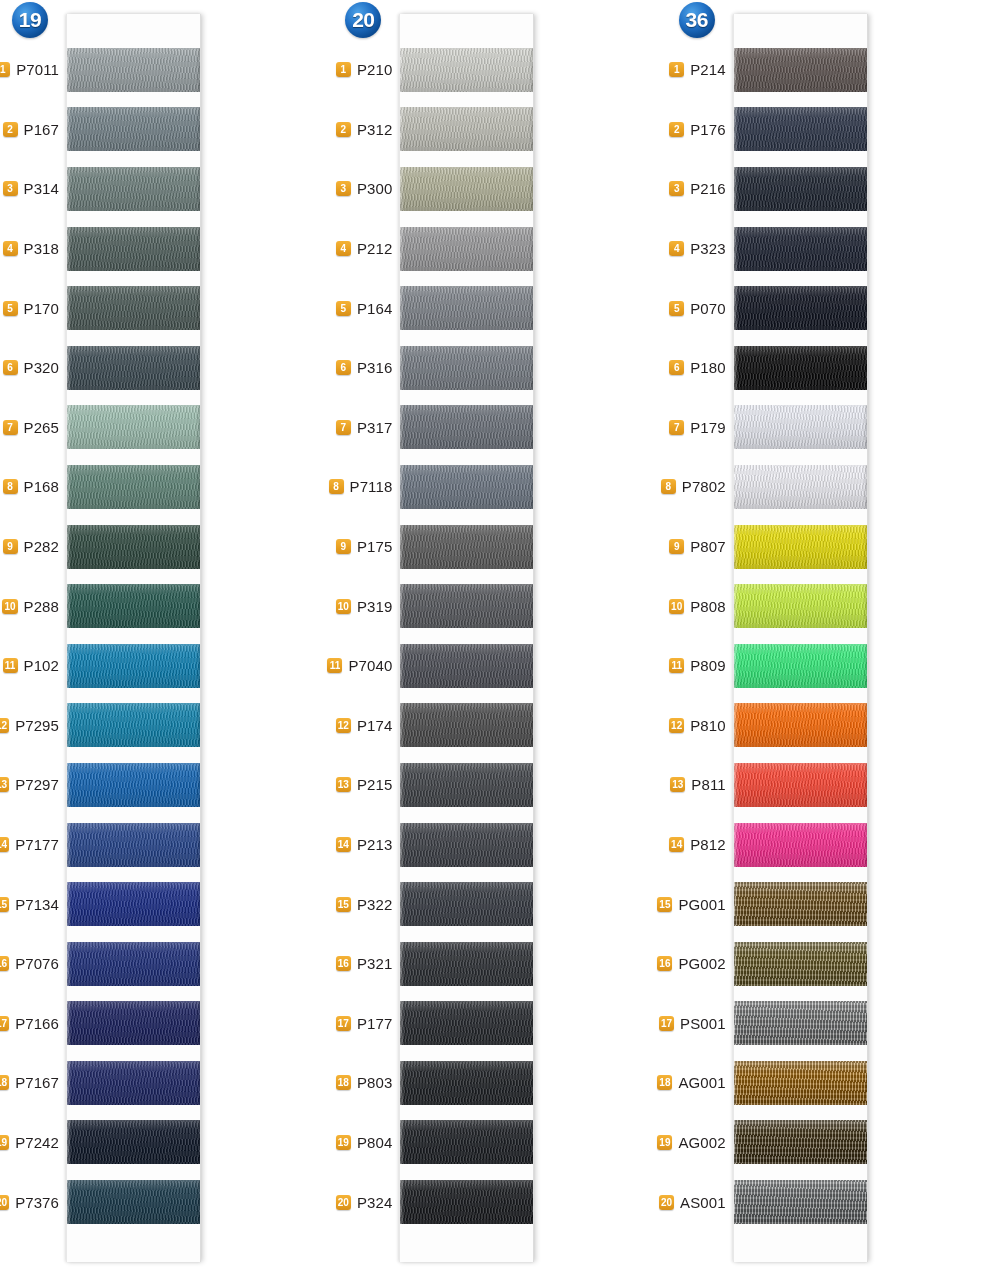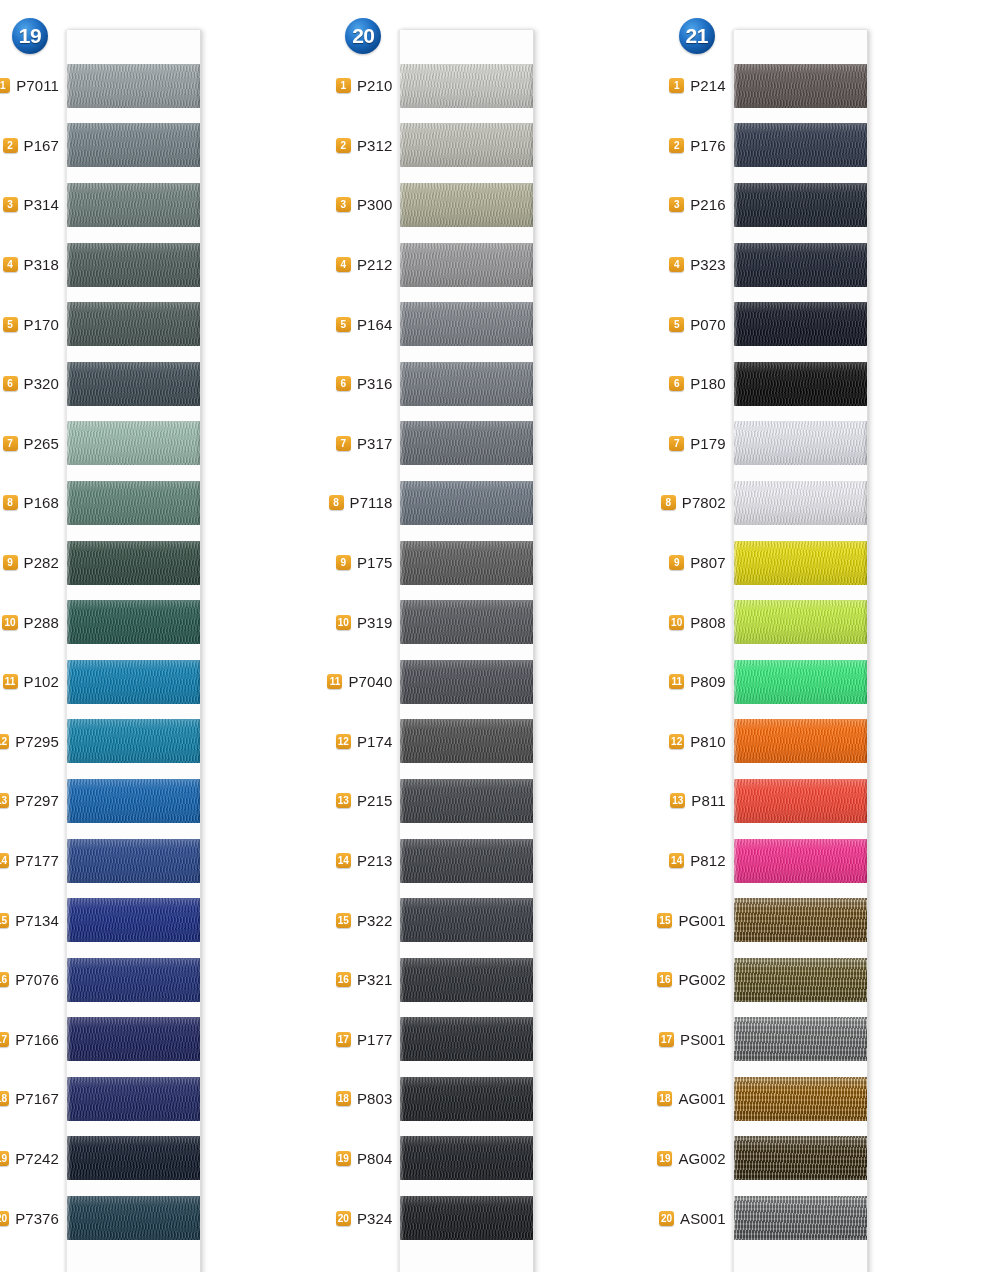--- a/index.html
+++ b/index.html
@@ -27,21 +27,20 @@
     position: absolute;
     left: 0; top: 0;
     width: 1000px; height: 1272px;
     display: flex;
     flex-direction: row;
   }
   .column {
     position: relative;
     width: 333.33px;
     height: 960px;
-    margin-top: 16px;
   }
 
   
   .group-badge {
     position: absolute;
     top: 2px;
     left: 12px;
     width: 36px;
     height: 36px;
     border-radius: 50%;
@@ -583,21 +582,21 @@
             <div class="band-slot">
               <div class="band" style="background: rgb(23, 25, 29);">
                 <span class="edge-left"></span>
                 <span class="edge-right"></span>
               </div>
             </div>
           </div>
         </div>
       </div>
       <div class="column">
-        <div class="group-badge">21</div>
+        <div class="group-badge">36</div>
         <div class="labels">
           <div class="labels-inner">
             <div class="label-slot">
               <span class="num-badge">1</span>
               <span class="code">P214</span>
             </div>
             <div class="label-slot">
               <span class="num-badge">2</span>
               <span class="code">P176</span>
             </div>

